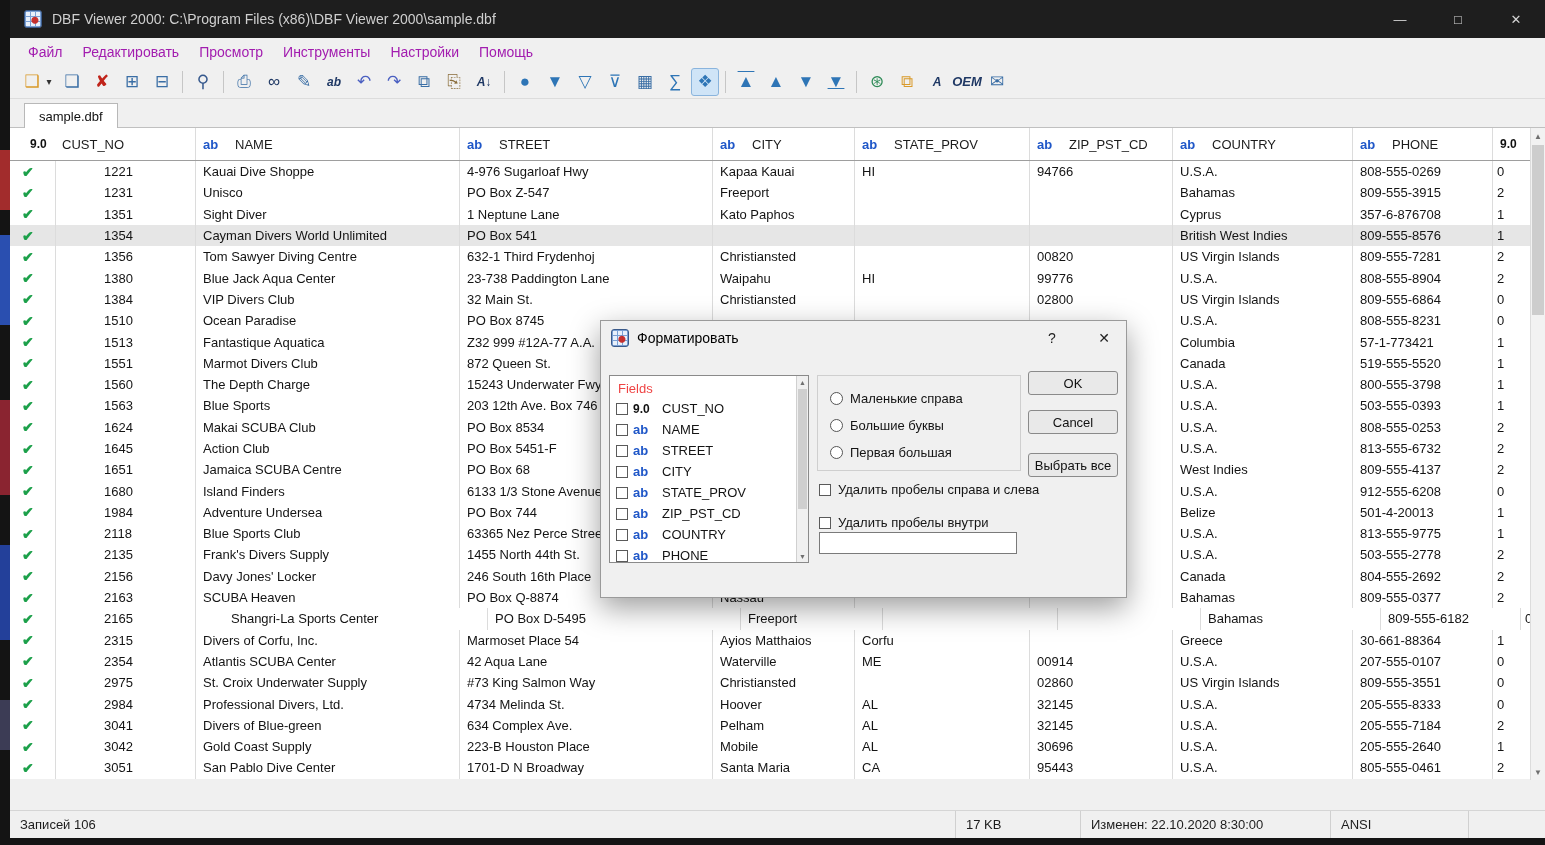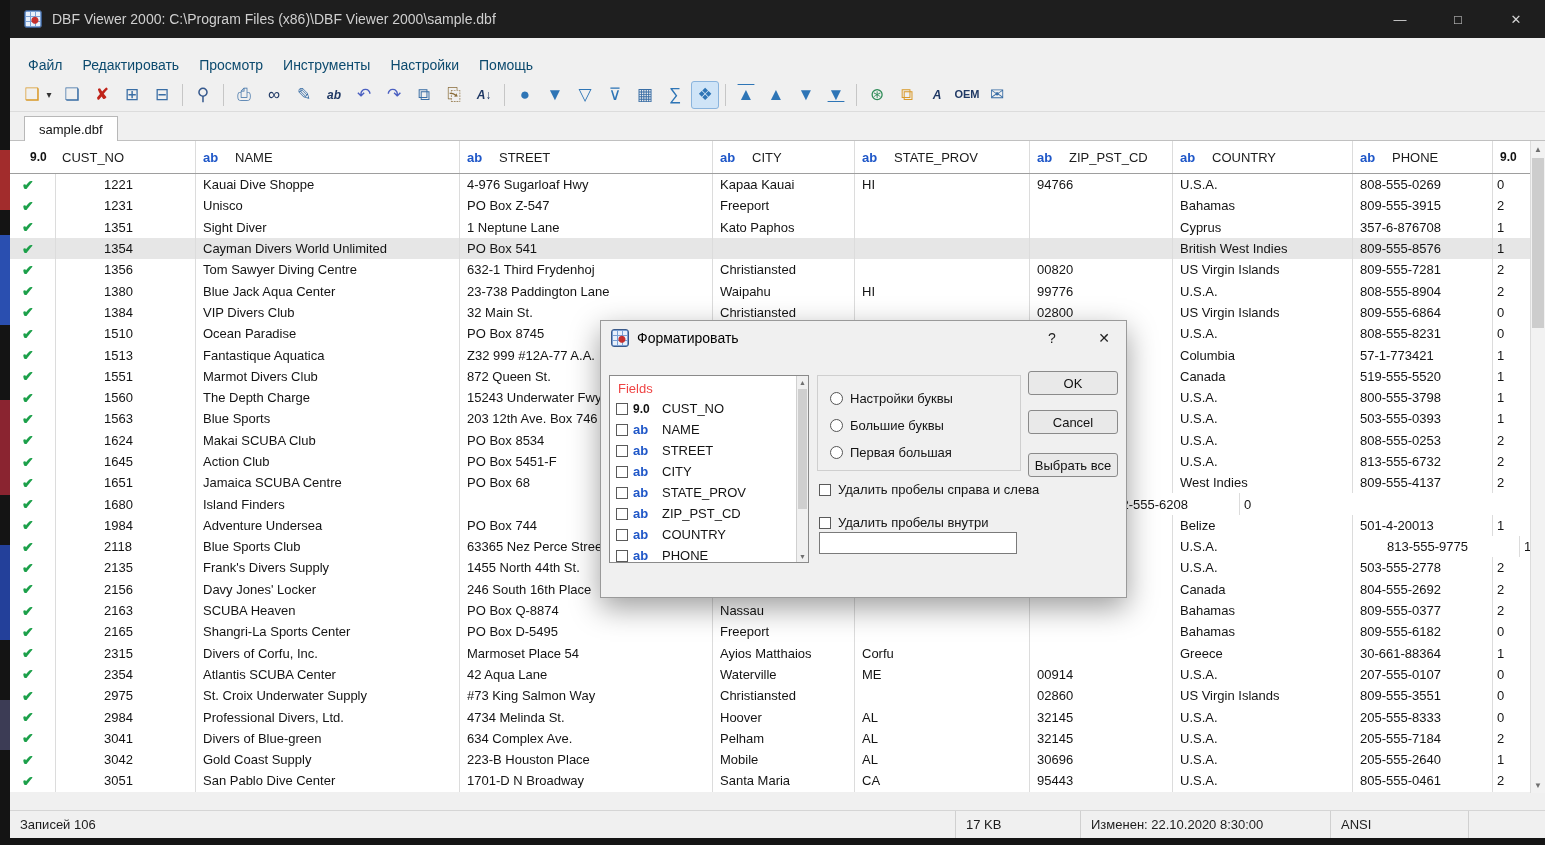--- a/index.html
+++ b/index.html
@@ -28,32 +28,32 @@
       repeating-linear-gradient(90deg,#7aa0d4 0 1px,transparent 1px 5px),
       #e8f0fb;
     border:1px solid #3a5a8a;box-sizing:border-box;}
   .title-text{white-space:nowrap;overflow:hidden;text-overflow:ellipsis;flex:1;}
   .win-controls{display:flex;flex:0 0 auto;}
   .win-btn{width:58px;height:38px;display:flex;align-items:center;justify-content:center;
     color:#d4d4d4;font-size:13px;cursor:default;}
 
   
   .menubar{height:27px;background:#f0f0f0;display:flex;align-items:center;
-    padding-left:8px;font-size:14px;color:#0c4a6e;flex:0 0 auto;margin-top:13px;}
+    padding-left:8px;font-size:14px;color:#a21caf;flex:0 0 auto;}
   .menu-item{padding:3px 10px;white-space:nowrap;}
 
   
   .toolbar{height:33px;background:#f0f0f0;display:flex;align-items:center;
     padding-left:8px;gap:2px;border-bottom:1px solid #dcdcdc;flex:0 0 auto;}
   .tb-btn{width:26px;height:26px;display:flex;align-items:center;justify-content:center;
     font-size:17px;line-height:1;border:1px solid transparent;border-radius:3px;flex:0 0 auto;}
   .tb-btn.pressed{background:#cfe4f7;border-color:#8ab4dd;}
   .tb-btn.tiny{width:12px;font-size:10px;margin-left:-6px;}
   .tb-btn.txt{font-size:12px;font-weight:bold;font-style:italic;}
-  .tb-btn.txt-sm{font-size:11px;font-weight:bold;letter-spacing:0;}
+  .tb-btn.txt-sm{font-size:13px;font-weight:bold;letter-spacing:0;font-style:italic;}
   .tb-btn.bar-top{text-decoration:overline;}
   .tb-btn.bar-bottom{text-decoration:underline;}
   .tb-sep{width:1px;height:22px;background:#c6c6c6;margin:0 4px;flex:0 0 auto;}
 
   
   .tabstrip{height:29px;background:#f0f0f0;display:flex;align-items:flex-end;
     padding-left:14px;border-bottom:1px solid #c0c0c0;flex:0 0 auto;box-sizing:border-box;}
   .tab{height:24px;background:#fff;border:1px solid #b8b8b8;border-bottom:none;
     margin-bottom:-1px;padding:0 14px;font-size:13px;display:flex;align-items:center;color:#111;}
 
@@ -459,20 +459,21 @@
           <div class="cell c6" style="width: 180px;">West Indies</div>
           <div class="cell c7" style="width: 140px;">809-555-4137</div>
           <div class="cell extra">2</div>
         </div>
         <div class="grow">
           <div class="cell marker">
             <span class="check">✔</span>
           </div>
           <div class="cell c0" style="width: 140px;">1680</div>
           <div class="cell c1" style="width: 264px;">Island Finders</div>
+          <div class="cell c2" style="width: 253px;">6133 1/3 Stone Avenue</div>
           <div class="cell c3" style="width: 142px;"></div>
           <div class="cell c4" style="width: 175px;"></div>
           <div class="cell c5" style="width: 143px;"></div>
           <div class="cell c6" style="width: 180px;">U.S.A.</div>
           <div class="cell c7" style="width: 140px;">912-555-6208</div>
           <div class="cell extra">0</div>
         </div>
         <div class="grow">
           <div class="cell marker">
             <span class="check">✔</span>
@@ -491,21 +492,21 @@
           <div class="cell marker">
             <span class="check">✔</span>
           </div>
           <div class="cell c0" style="width: 140px;">2118</div>
           <div class="cell c1" style="width: 264px;">Blue Sports Club</div>
           <div class="cell c2" style="width: 253px;">63365 Nez Perce Street</div>
           <div class="cell c3" style="width: 142px;"></div>
           <div class="cell c4" style="width: 175px;"></div>
           <div class="cell c5" style="width: 143px;"></div>
           <div class="cell c6" style="width: 180px;">U.S.A.</div>
-          <div class="cell c7" style="width: 140px; margin-left: 27px;">813-555-9775</div>
+          <div class="cell c7" style="width: 140px;">813-555-9775</div>
           <div class="cell extra">1</div>
         </div>
         <div class="grow">
           <div class="cell marker">
             <span class="check">✔</span>
           </div>
           <div class="cell c0" style="width: 140px;">2135</div>
           <div class="cell c1" style="width: 264px;">Frank's Divers Supply</div>
           <div class="cell c2" style="width: 253px;">1455 North 44th St.</div>
           <div class="cell c3" style="width: 142px;"></div>
@@ -541,21 +542,21 @@
           <div class="cell c5" style="width: 143px;"></div>
           <div class="cell c6" style="width: 180px;">Bahamas</div>
           <div class="cell c7" style="width: 140px;">809-555-0377</div>
           <div class="cell extra">2</div>
         </div>
         <div class="grow">
           <div class="cell marker">
             <span class="check">✔</span>
           </div>
           <div class="cell c0" style="width: 140px;">2165</div>
-          <div class="cell c1" style="width: 264px;">Shangri-La Sports Center</div>
+          <div class="cell c1" style="width: 264px; margin-left: 28px;">Shangri-La Sports Center</div>
           <div class="cell c2" style="width: 253px;">PO Box D-5495</div>
           <div class="cell c3" style="width: 142px;">Freeport</div>
           <div class="cell c4" style="width: 175px;"></div>
           <div class="cell c5" style="width: 143px;"></div>
           <div class="cell c6" style="width: 180px;">Bahamas</div>
           <div class="cell c7" style="width: 140px;">809-555-6182</div>
           <div class="cell extra">0</div>
         </div>
         <div class="grow">
           <div class="cell marker">
@@ -727,21 +728,21 @@
       <div class="fields-scroll">
         <div class="fs-arrow up">▲</div>
         <div class="fs-thumb"></div>
         <div class="fs-arrow down">▼</div>
       </div>
     </div>
 
     <div class="radio-box" id="radio-group">
         <div class="radio-row">
           <span class="rdo"></span>
-          <span>Настройки буквы</span>
+          <span>Маленькие справа</span>
         </div>
         <div class="radio-row">
           <span class="rdo"></span>
           <span>Большие буквы</span>
         </div>
         <div class="radio-row">
           <span class="rdo"></span>
           <span>Первая большая</span>
         </div>
       </div>

